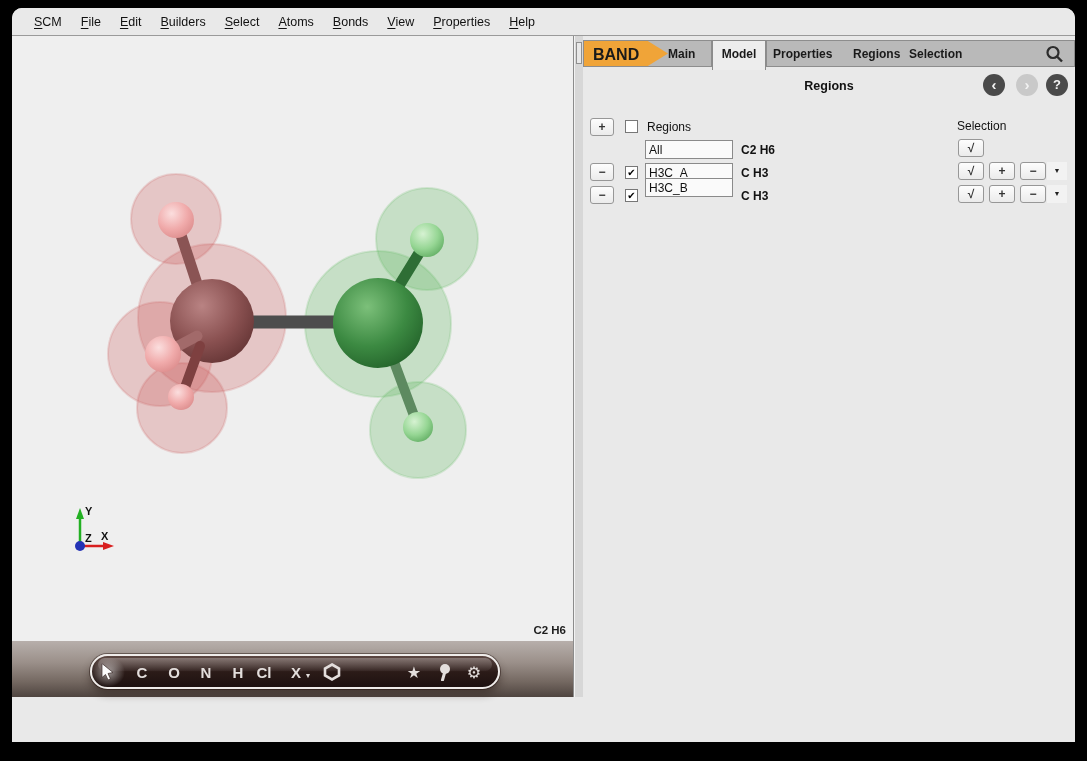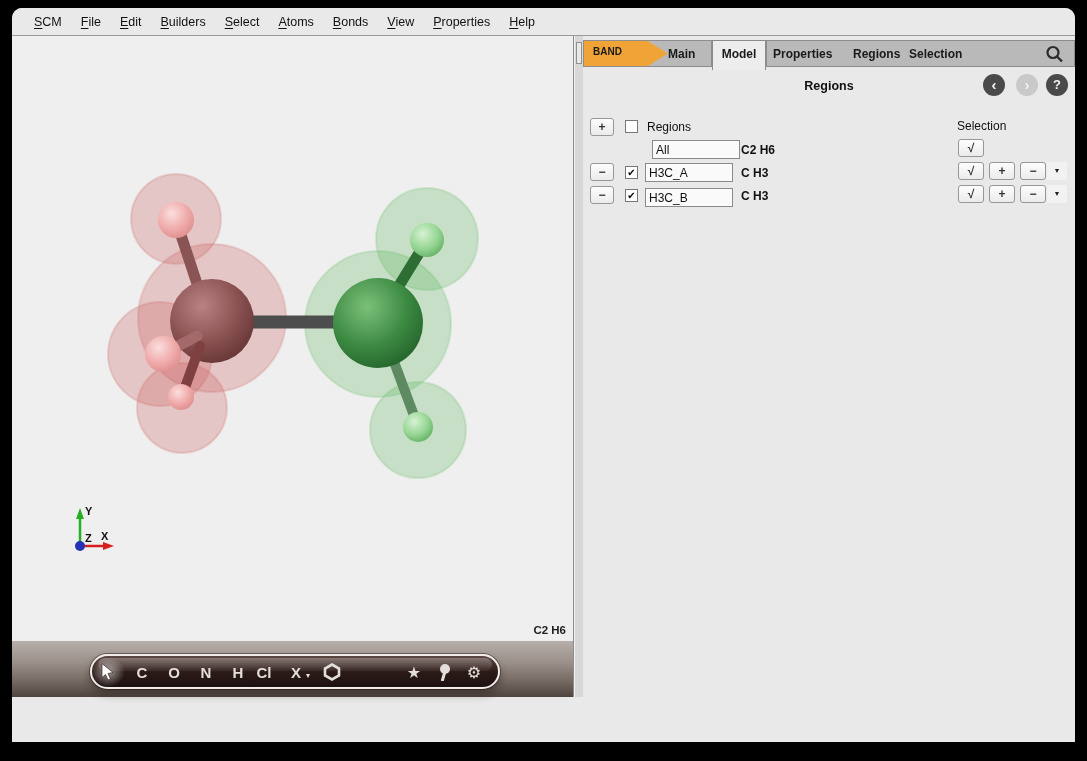--- a/index.html
+++ b/index.html
@@ -46,21 +46,21 @@
   
   .splitter{width:9px;background:#d7d7d7;border-left:1px solid #f2f2f2;position:relative;}
   .grip{position:absolute;left:1px;top:6px;width:6px;height:22px;background:#e8e8e8;border:1px solid #8f8f8f;}
   
   .rightpanel{position:relative;flex:1;background:#e9e9e9;}
   .tabblock{position:absolute;top:4px;height:27px;background:#b9b9b9;border:1px solid #8d8d8d;}
   .tb1{left:0;width:129px;}
   .tb3{left:183px;right:0;}
   .band-tab{position:absolute;left:0;top:0;width:84px;height:25px;background:#f0a438;
     clip-path:polygon(0 0,76% 0,100% 50%,76% 100%,0 100%);}
-  .band-tab span{position:absolute;left:9px;top:5px;font-size:10px;font-weight:bold;color:#1a1a1a;}
+  .band-tab span{position:absolute;left:9px;top:5px;font-size:16px;font-weight:bold;color:#1a1a1a;}
   .tab-label{position:absolute;top:5.5px;font-size:12px;font-weight:bold;color:#1a1a1a;}
   .main-tab{left:84px;width:45px;text-align:left;}
   .model-tab{position:absolute;left:129px;top:4px;width:54px;height:30px;background:#ededed;
     border:1px solid #8b8b8b;border-bottom:none;text-align:center;font-size:12px;font-weight:bold;
     color:#1a1a1a;padding-top:6px;z-index:2;}
   .lbl-properties{left:6px;} .lbl-details{left:86px;} .lbl-multilevel{left:142px;}
   .searchicon{position:absolute;right:9px;top:3px;}
   .panel-header{position:absolute;top:43px;left:0;width:100%;text-align:center;font-size:12.5px;
     font-weight:bold;color:#111;}
   .navbtn{position:absolute;top:38px;width:22px;height:22px;border-radius:50%;text-align:center;
@@ -228,36 +228,36 @@
       <div class="panel-header">Regions</div>
       <div class="navbtn nav-back">‹</div>
       <div class="navbtn nav-fwd">›</div>
       <div class="navbtn nav-help">?</div>
 
       <div class="btn w24" style="left:7px;top:82px">+</div>
       <span class="cbox" style="left:42px;top:84px"></span>
       <span class="rlabel" style="left:64px;top:84px">Regions</span>
       <span class="rlabel" style="left:374px;top:83px">Selection</span>
 
-      <input class="rfield" style="left: 62px; top: 104px; margin-left: 7px;" value="All">
+      <input class="rfield" style="left: 62px; top: 104px;" value="All">
       <span class="flabel" style="left:158px;top:107px">C2 H6</span>
       <div class="btn w26" style="left:375px;top:103px">√</div>
 
       <div class="btn w24" style="left:7px;top:127px">−</div>
       <span class="cbox" style="left:42px;top:130px">✔</span>
       <input class="rfield" style="left: 62px; top: 127px;" value="H3C_A">
       <span class="flabel" style="left:158px;top:130px">C H3</span>
       <div class="btn w26" style="left:375px;top:126px">√</div>
       <div class="btn w26" style="left:406px;top:126px">+</div>
       <div class="btn w26" style="left:437px;top:126px">−</div>
       <div class="ddbtn" style="left:464px;top:126px">▼</div>
 
       <div class="btn w24" style="left:7px;top:150px">−</div>
       <span class="cbox" style="left:42px;top:153px">✔</span>
-      <input class="rfield" style="left: 62px; top: 152px;" value="H3C_B">
+      <input class="rfield" style="left: 62px; top: 142px;" value="H3C_B">
       <span class="flabel" style="left:158px;top:153px">C H3</span>
       <div class="btn w26" style="left:375px;top:149px">√</div>
       <div class="btn w26" style="left:406px;top:149px">+</div>
       <div class="btn w26" style="left:437px;top:149px">−</div>
       <div class="ddbtn" style="left:464px;top:149px">▼</div>
 
     </div>
   </div>
 </div>
 

